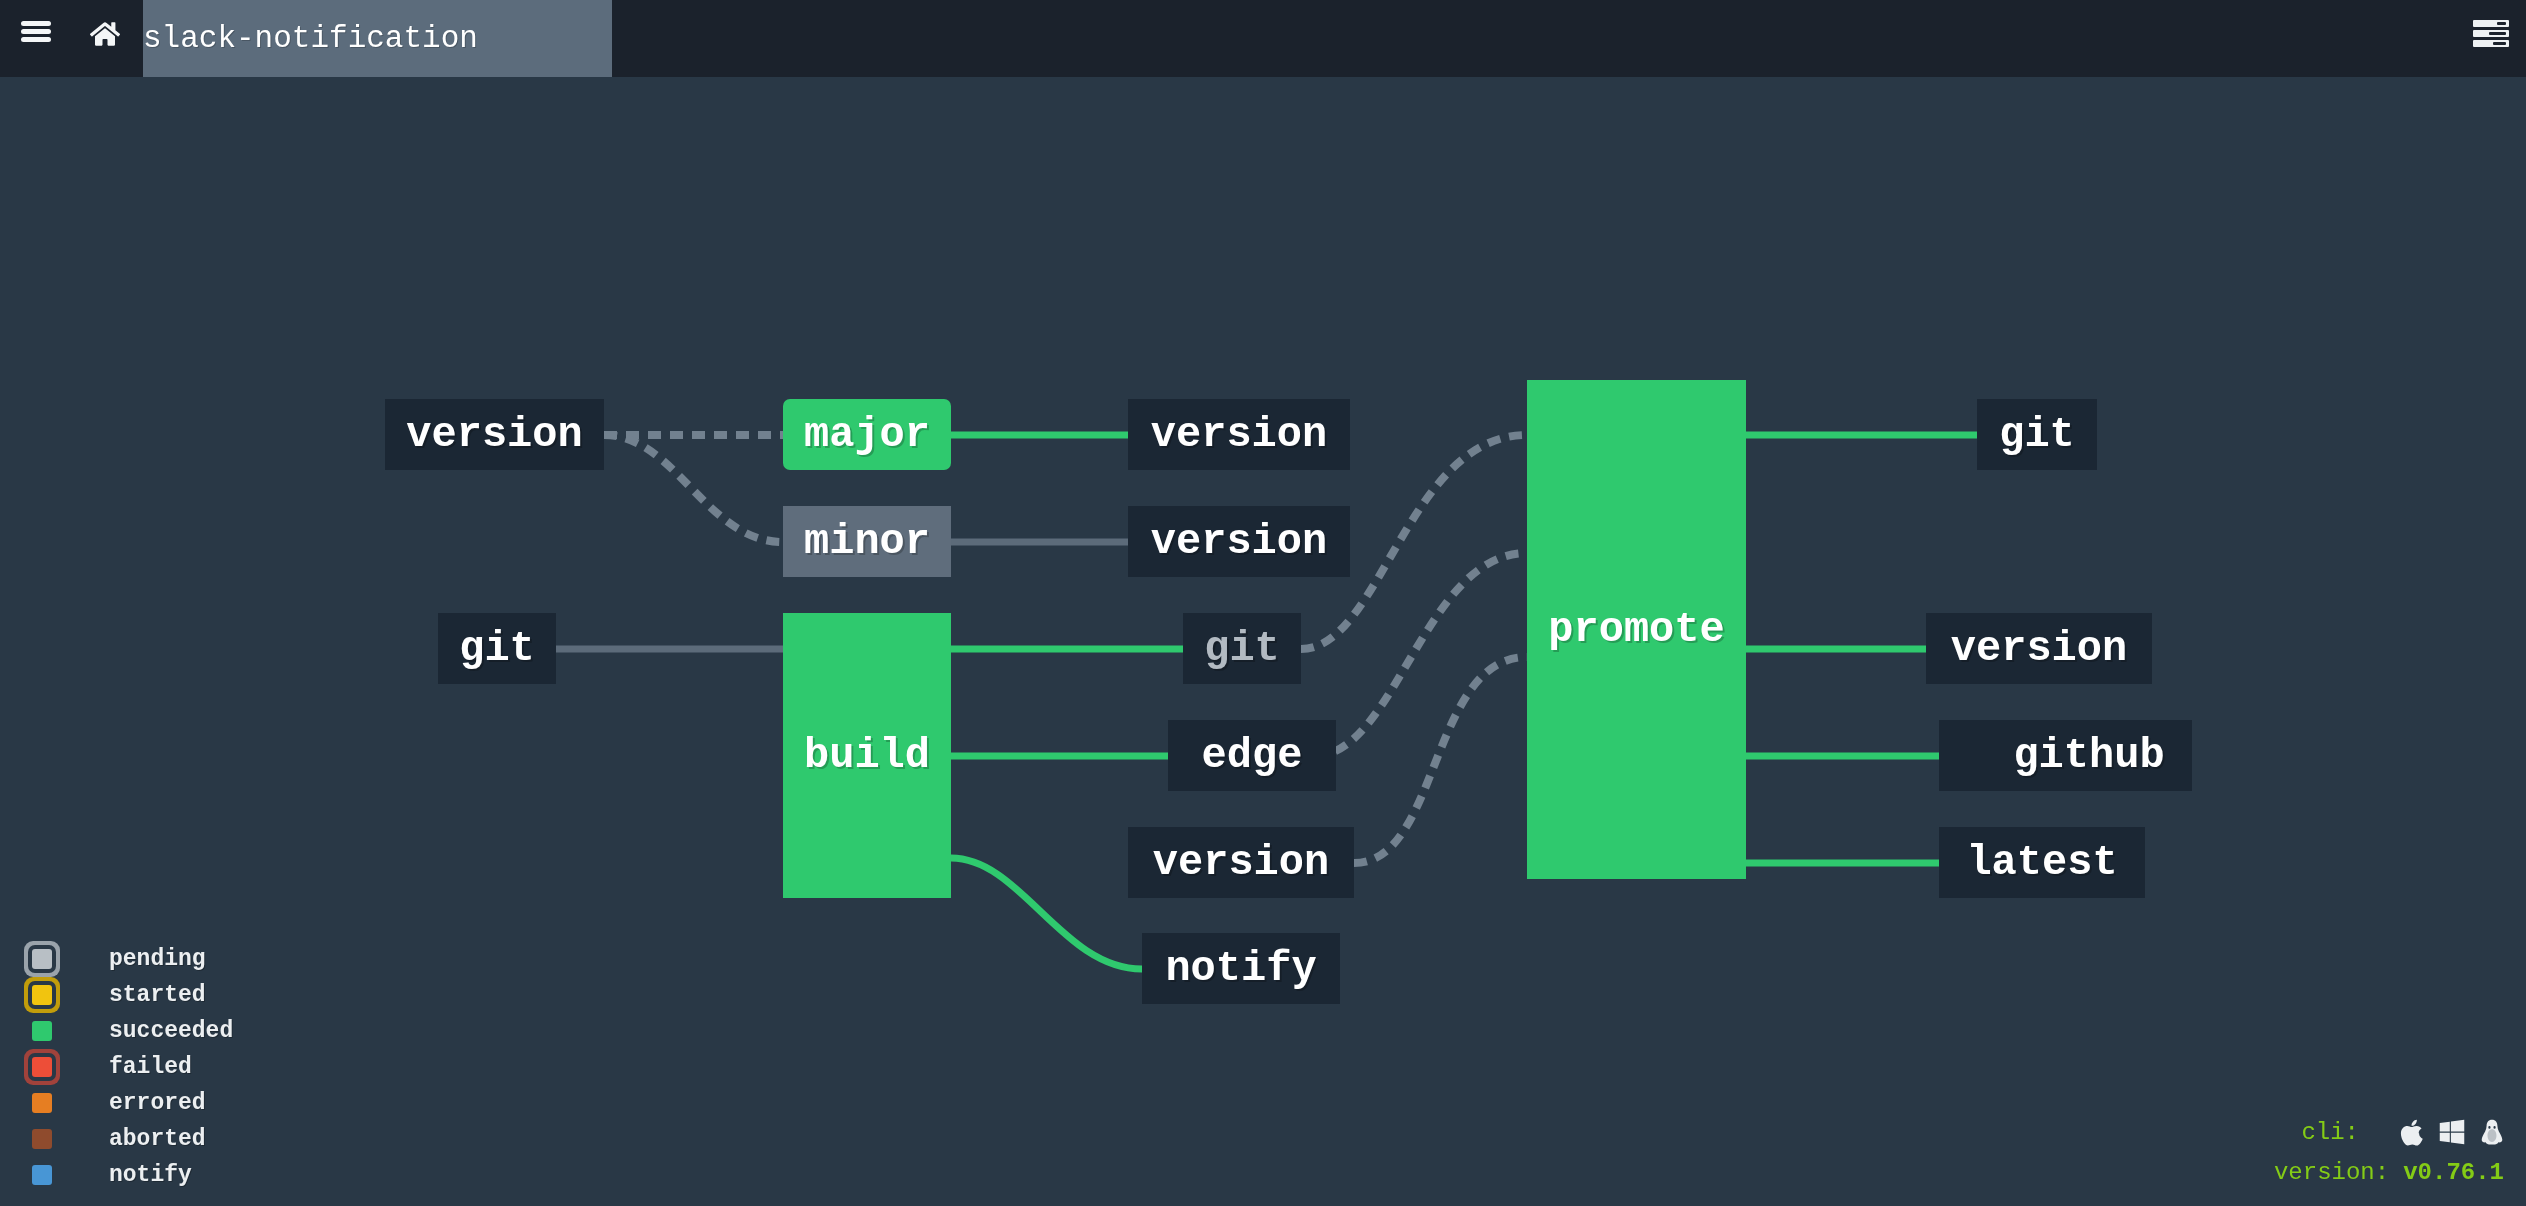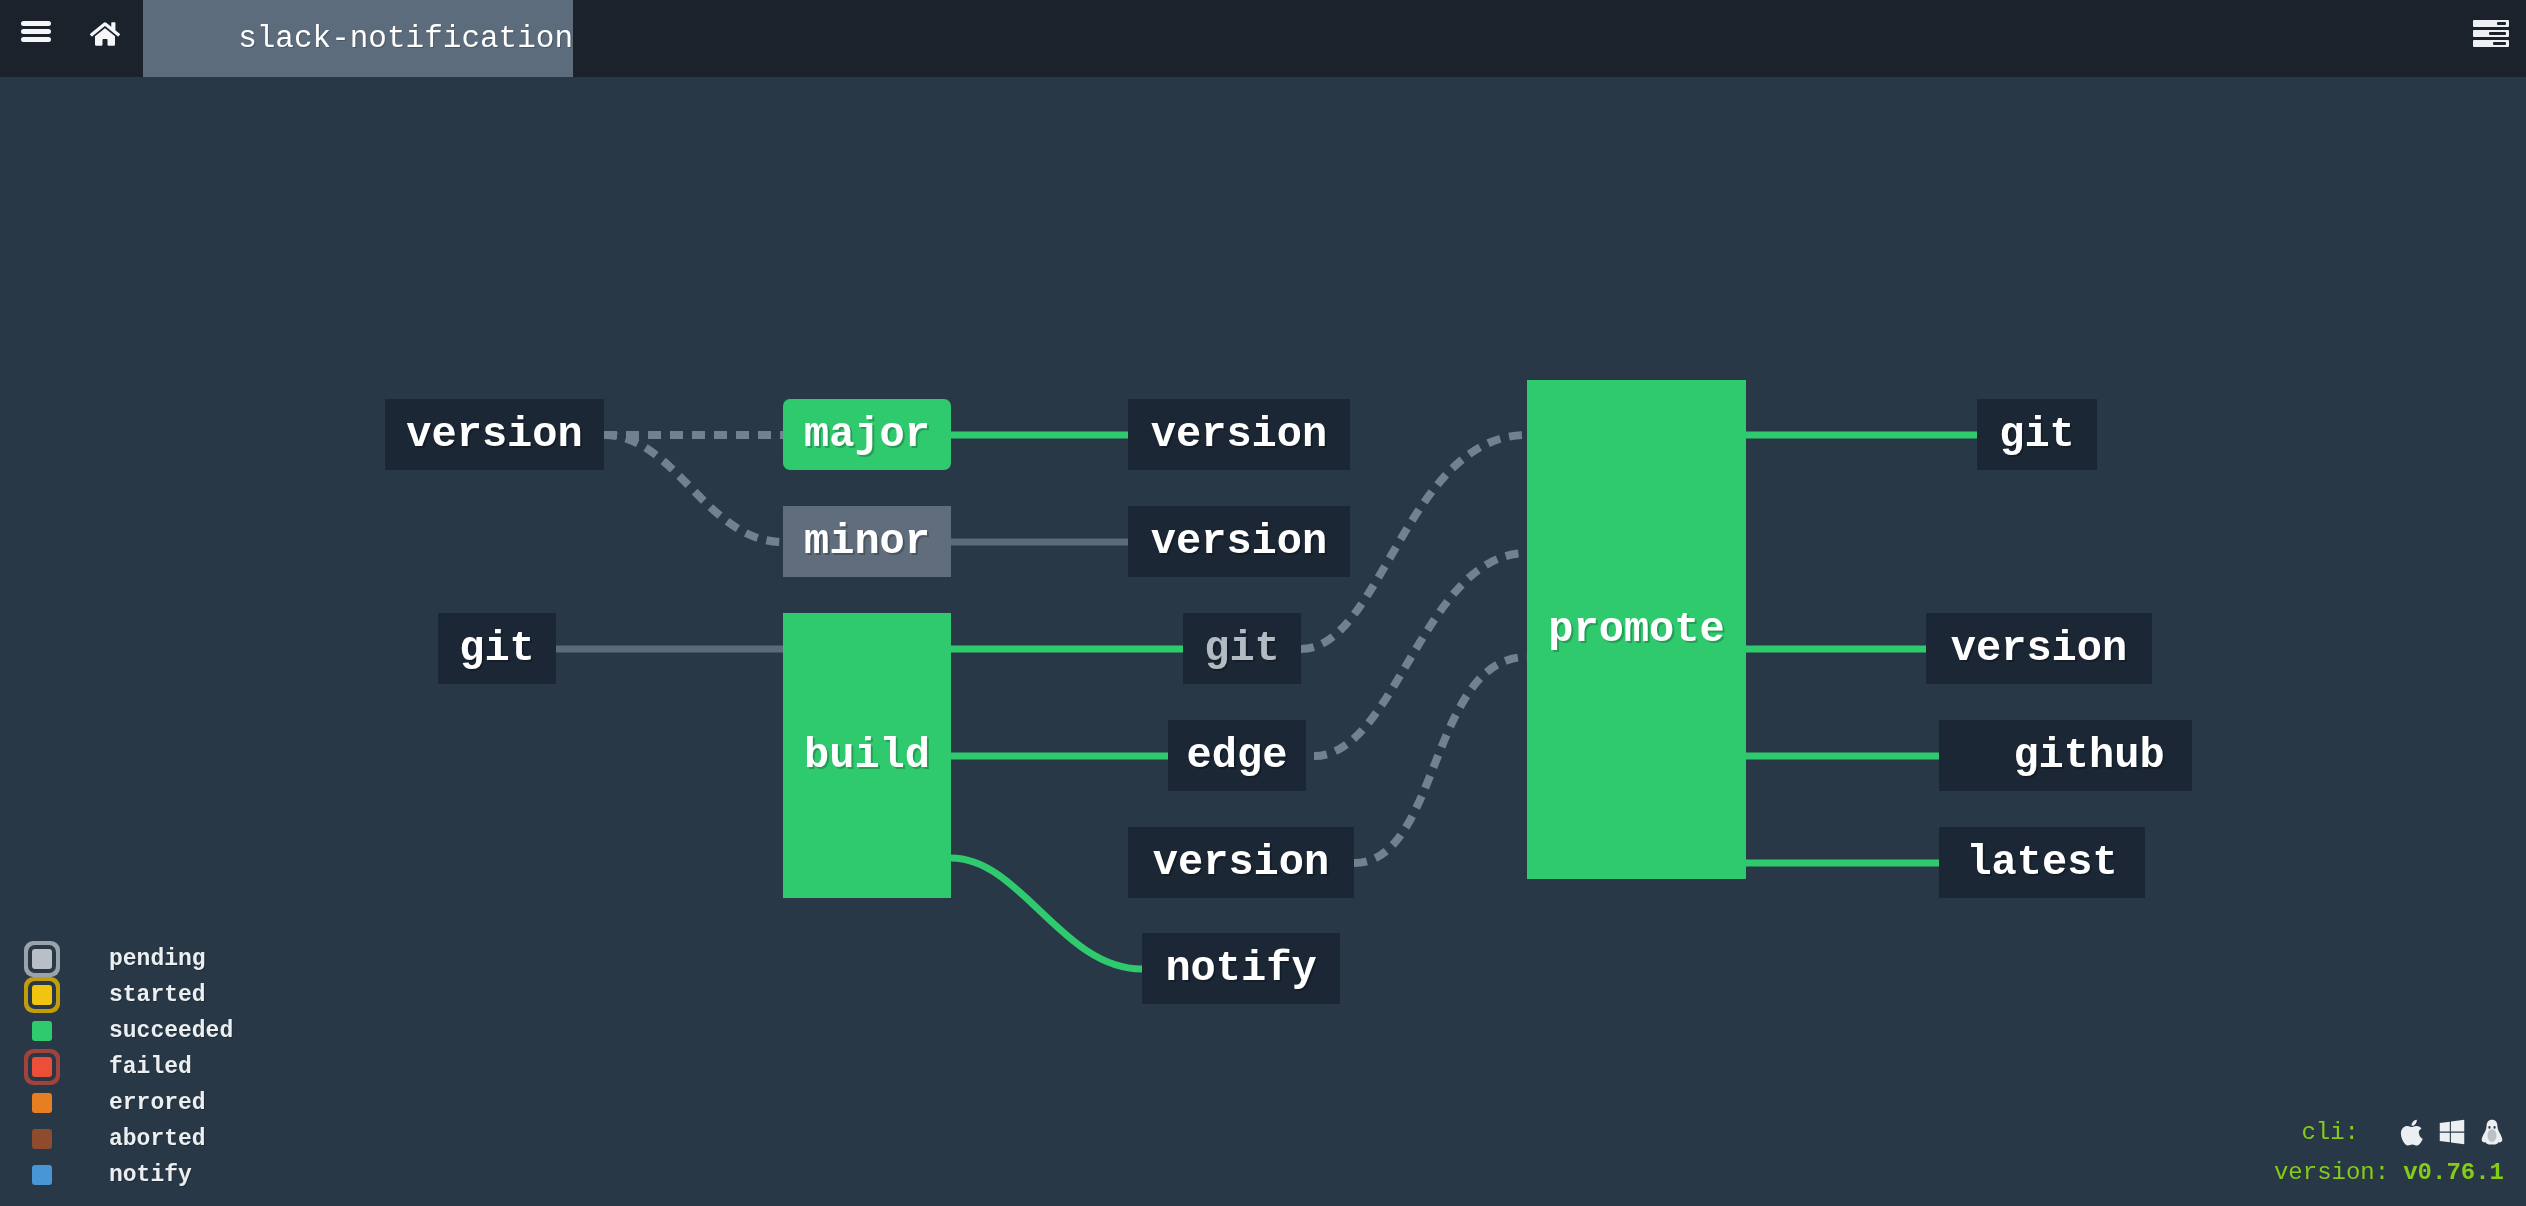--- a/index.html
+++ b/index.html
@@ -5,22 +5,22 @@
   html,body{margin:0;padding:0;background:#293846;}
   #app{position:relative;width:2526px;height:1206px;overflow:hidden;
        font-family:"Liberation Mono","DejaVu Sans Mono",monospace;}
 
   
   #topbar{position:absolute;left:0;top:0;width:2526px;height:77px;background:#1b222c;}
   #hamburger{position:absolute;left:21px;top:21px;width:30px;height:21px;cursor:pointer;}
   #hamburger .bar{position:absolute;left:0;width:30px;height:5px;background:#f4f6f7;border-radius:2.5px;}
   #hamburger .bar:nth-child(1){top:0;} #hamburger .bar:nth-child(2){top:8px;} #hamburger .bar:nth-child(3){top:16px;}
   #home-btn{position:absolute;left:90px;top:20px;width:30px;height:28px;cursor:pointer;}
-  #title-chip{position:absolute;left:143px;top:0;width:430px;height:77px;background:#5c6c7c;
-      display:flex;align-items:center;justify-content:flex-end;color:#fff;font-size:31px;cursor:pointer;
+  #title-chip{position:absolute;left:143px;top:0;width:469px;height:77px;background:#5c6c7c;
+      display:flex;align-items:center;justify-content:flex-start;color:#fff;font-size:31px;cursor:pointer;
       text-shadow:1px 1px 0 rgba(0,0,0,.2);}
   #pipelines-toggle{position:absolute;right:17px;top:20px;width:36px;height:28px;cursor:pointer;}
   #pipelines-toggle .pbar{position:absolute;left:0;width:36px;height:7px;background:#eef1f3;border-radius:1px;}
   #pipelines-toggle .pbar .dash{position:absolute;top:2px;height:3px;background:#1b222c;border-radius:1px;}
   #pipelines-toggle .pbar:nth-child(1){top:0;}  #pipelines-toggle .pbar:nth-child(1) .dash{right:3px;width:9px;}
   #pipelines-toggle .pbar:nth-child(2){top:10px;}#pipelines-toggle .pbar:nth-child(2) .dash{right:3px;width:17px;}
   #pipelines-toggle .pbar:nth-child(3){top:20px;}#pipelines-toggle .pbar:nth-child(3) .dash{right:3px;width:13px;}
 
   
   #edges{position:absolute;left:0;top:0;}
@@ -118,21 +118,21 @@
     </div>
   <div class="node" style="left:438px;top:613px;width:118px;height:71px;">
       <span>git</span>
     </div>
   <div class="node" style="left: 783px; top: 613px; width: 168px; height: 285px; background-color: rgb(47, 201, 110);">
       <span>build</span>
     </div>
   <div class="node" style="left: 1183px; top: 613px; width: 118px; height: 71px; color: rgb(178, 186, 194);">
       <span>git</span>
     </div>
-  <div class="node" style="left:1168px;top:720px;width:138px;height:71px;">
+  <div class="node" style="left:1168px;top:720px;width:168px;height:71px;">
       <span>edge</span>
     </div>
   <div class="node" style="left:1128px;top:827px;width:226px;height:71px;">
       <span>version</span>
     </div>
   <div class="node" style="left:1142px;top:933px;width:198px;height:71px;">
       <span>notify</span>
     </div>
   <div class="node" style="left: 1527px; top: 380px; width: 219px; height: 499px; background-color: rgb(47, 201, 110);">
       <span>promote</span>

